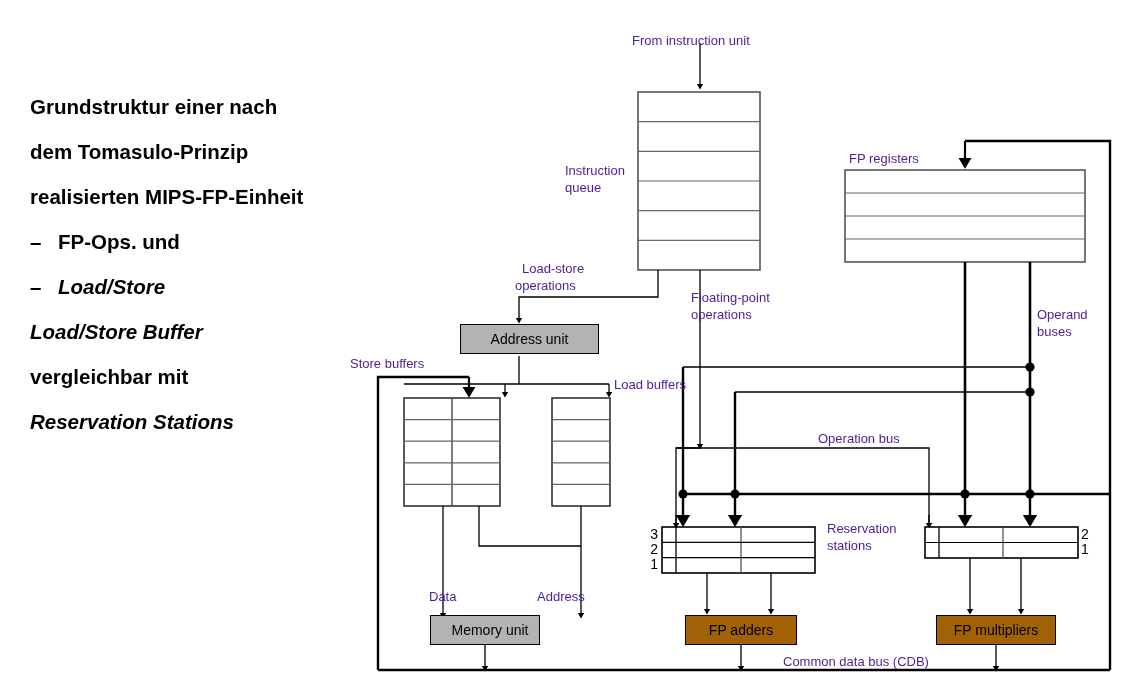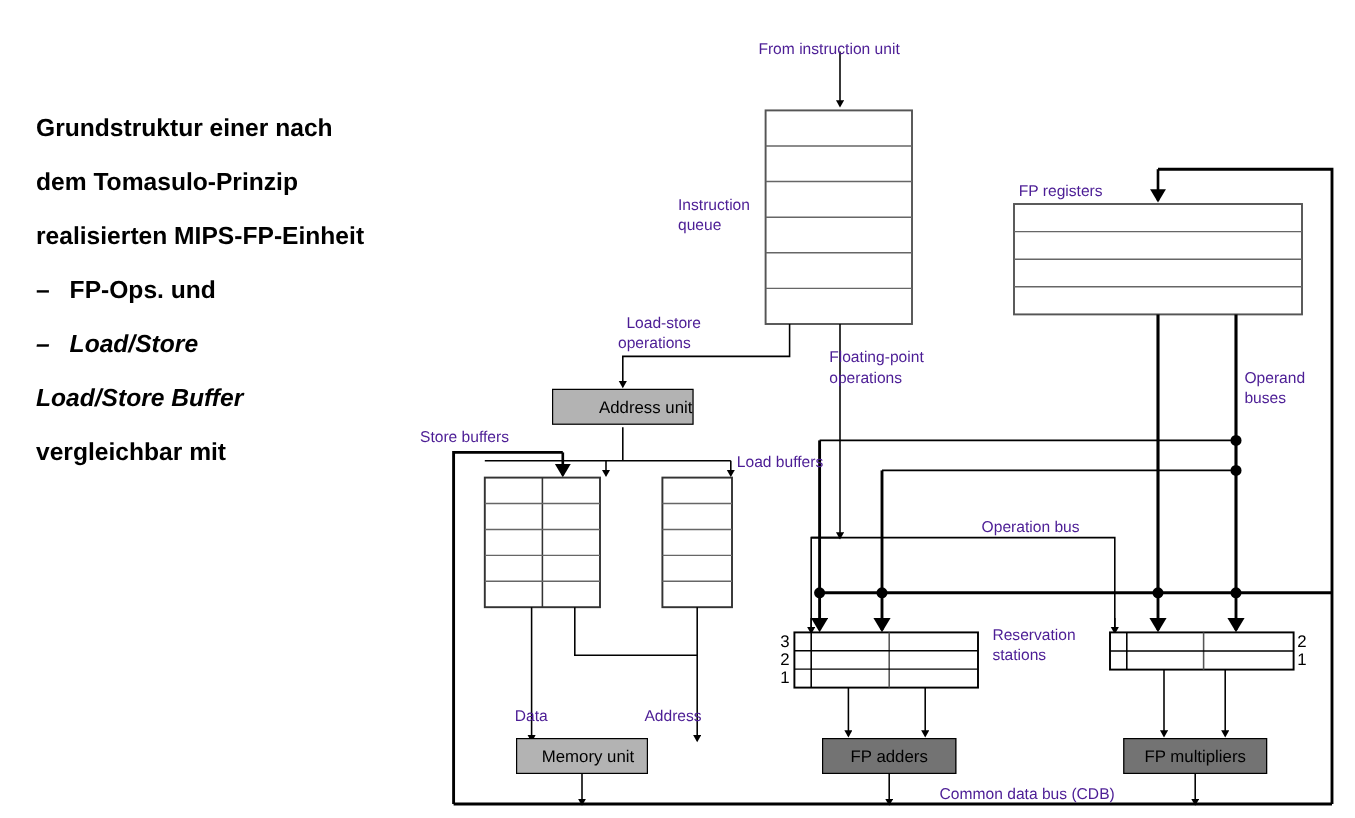--- a/index.html
+++ b/index.html
@@ -61,21 +61,21 @@
     position: absolute;
     box-sizing: border-box;
     border: 1.5px solid #000;
     display: flex;
     align-items: center;
     justify-content: center;
     font-size: 14px;
     color: #000;
   }
   .unitbox.dark { background: #b3b3b3; }
-  .unitbox.light { background: #737373; }
+  .unitbox.light { background: #a16207; }
   .rsnum {
     position: absolute;
     font-size: 14px;
     line-height: 15.3px;
     text-align: right;
   }
 </style>
 </head>
 <body>
 
@@ -97,20 +97,23 @@
     </div>
     <div class="tline bullet ital">
       <span class="dash">–</span>
       <span>Load/Store</span>
     </div>
     <div class="tline ital">
       <span>Load/Store Buffer</span>
     </div>
     <div class="tline">
       <span>vergleichbar mit</span>
+    </div>
+    <div class="tline ital">
+      <span>Reservation Stations</span>
     </div>
   </div>
 
   <div id="diagram">
 
     <svg class="layer" width="1129" height="682" viewBox="0 0 1129 682">
       <defs>
         <marker id="ah" markerWidth="8" markerHeight="8" refX="4.2" refY="3" orient="auto" markerUnits="strokeWidth">
           <path d="M0,0 L5,3 L0,6 z" fill="#000"></path>
         </marker>
@@ -209,21 +212,21 @@
       <line x1="1003" y1="527" x2="1003" y2="558" stroke="#555" stroke-width="1.3"></line>
       <line x1="925" y1="542.5" x2="1078" y2="542.5" stroke="#000" stroke-width="1.2"></line>
 
       <path d="M 970 558 L 970 613" stroke="#000" stroke-width="1.3" fill="none" marker-end="url(#ahb)"></path>
       <path d="M 1021 558 L 1021 613" stroke="#000" stroke-width="1.3" fill="none" marker-end="url(#ahb)"></path>
 
       <path d="M 741 645 L 741 670" stroke="#000" stroke-width="1.3" fill="none" marker-end="url(#ahb)"></path>
       <path d="M 996 645 L 996 670" stroke="#000" stroke-width="1.3" fill="none" marker-end="url(#ahb)"></path>
     </svg>
 
-    <div class="unitbox dark" style="left:460px; top:324px; width:118px; height:30px;justify-content:flex-end;">
+    <div class="unitbox dark" style="left:460px; top:324px; width:139px; height:30px;">
       <span>Address unit</span>
     </div>
     <div class="unitbox dark" style="left:430px; top:615px; width:110px; height:30px;padding-left:10px;">
       <span>Memory unit</span>
     </div>
     <div class="unitbox light" style="left:685px; top:615px; width:112px; height:30px;">
       <span>FP adders</span>
     </div>
     <div class="unitbox light" style="left:936px; top:615px; width:120px; height:30px;">
       <span>FP multipliers</span>

